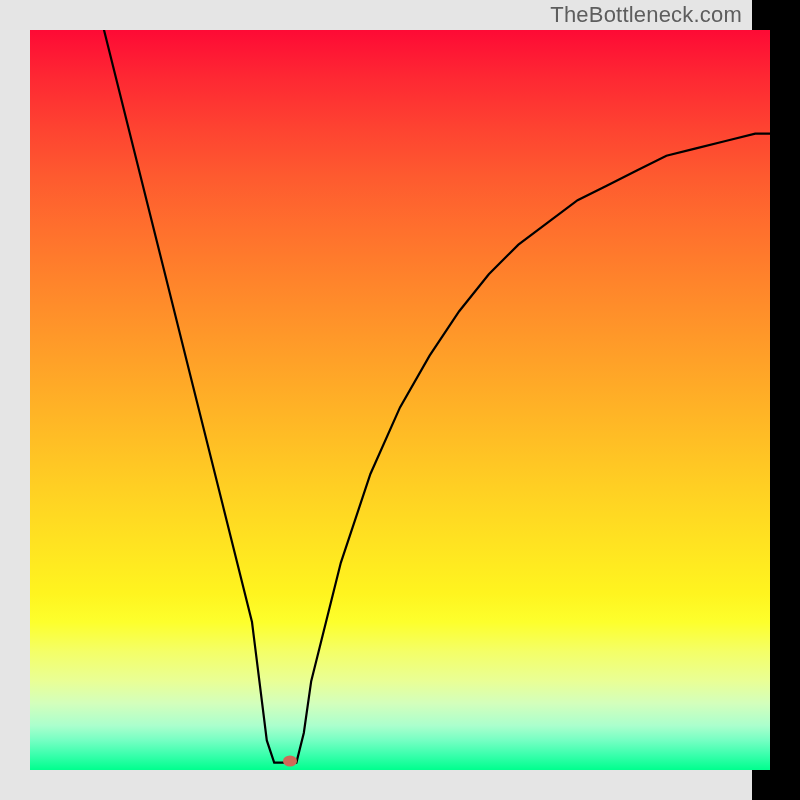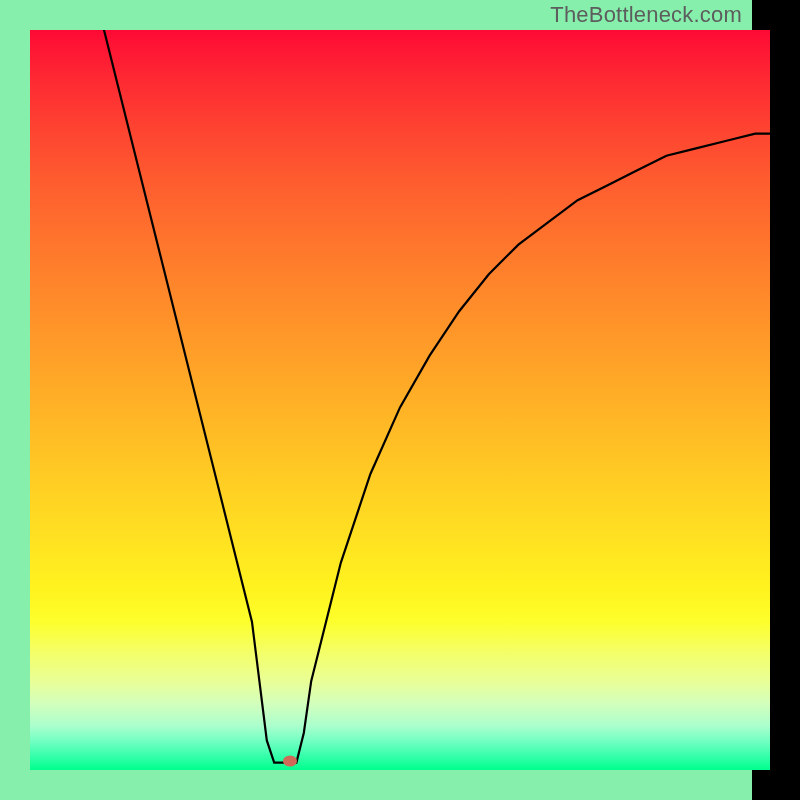--- a/index.html
+++ b/index.html
@@ -8,21 +8,21 @@
     width: 800px;
     height: 800px;
     overflow: hidden;
     font-family: Arial, Helvetica, sans-serif;
     background: #000;
   }
   .frame {
     position: relative;
     width: 752px;
     height: 800px;
-    background: #86efac;
+    background: #e5e5e5;
   }
   .watermark {
     position: absolute;
     top: 2px;
     right: 10px;
     color: #5d5d5d;
     font-size: 22px;
     font-weight: 500;
     letter-spacing: 0.2px;
     z-index: 5;

